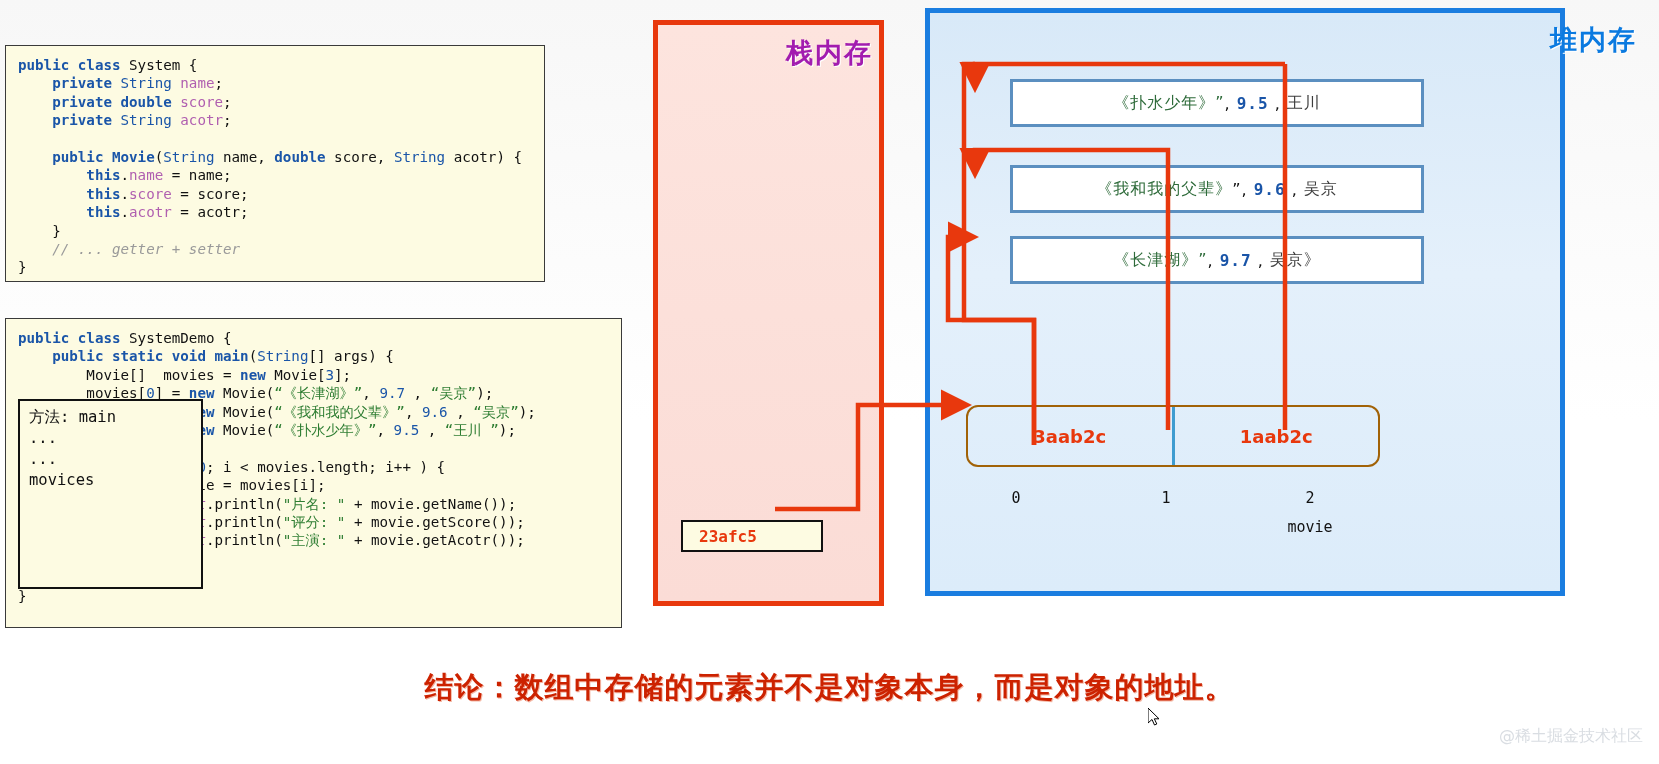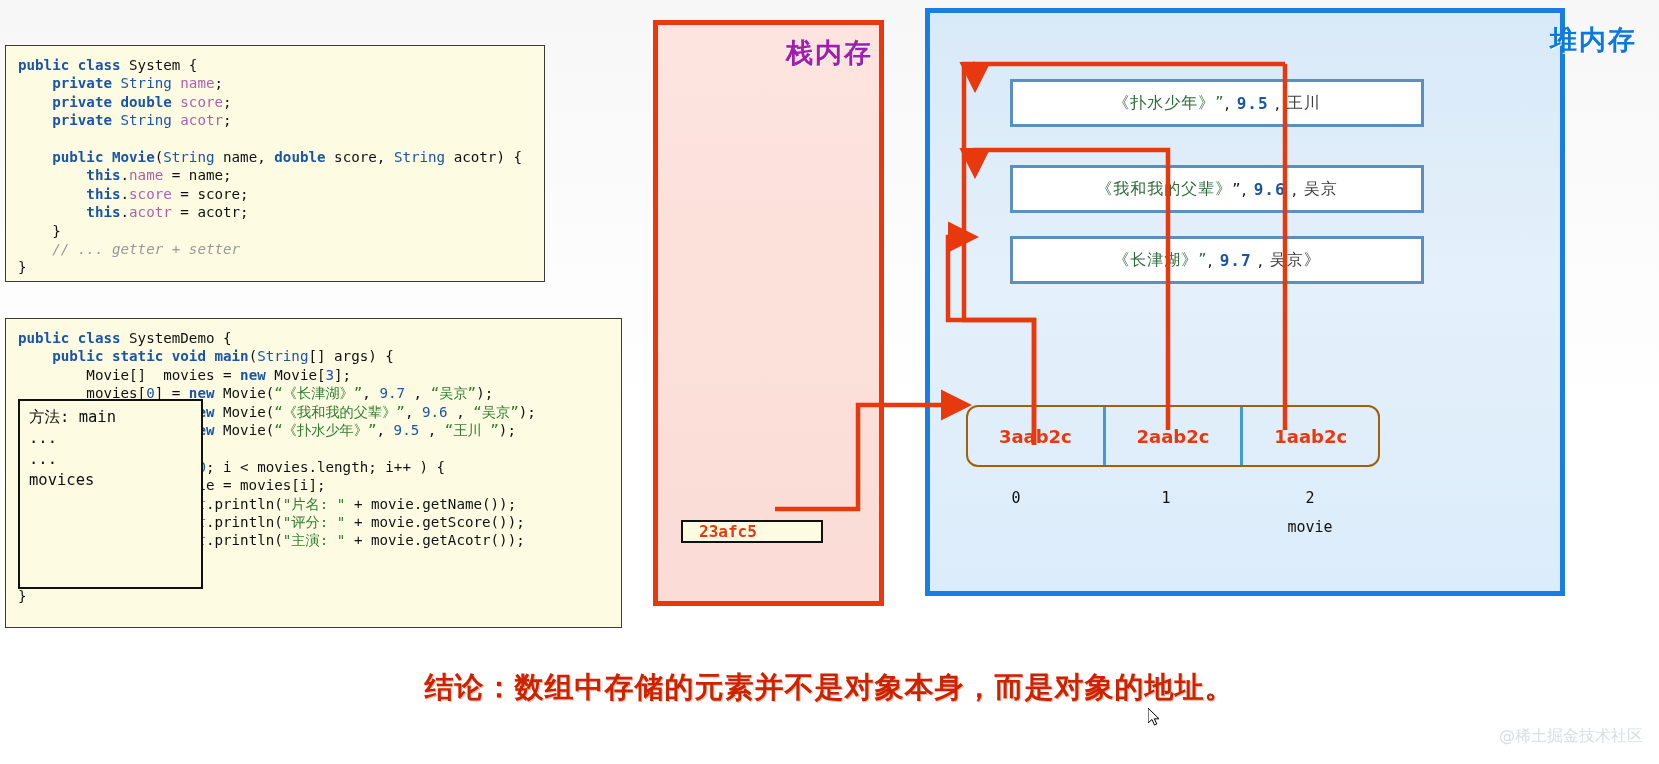--- a/index.html
+++ b/index.html
@@ -69,21 +69,21 @@
     box-sizing: border-box;
     padding: 6px 0 0 9px;
     font-family: "DejaVu Sans Mono", "Liberation Mono", monospace;
     font-size: 15.5px;
     line-height: 21px;
     color: #111111;
   }
   #stack-frame .row { white-space: pre; }
   #addr-cell {
     position: absolute;
-    left: 681px; top: 520px; width: 142px; height: 23px;
+    left: 681px; top: 520px; width: 142px; height: 32px;
     background: #fdfbe2;
     border: 2px solid #111111;
     box-sizing: border-box;
     display: flex; align-items: center; justify-content: flex-start;
     padding-left: 16px;
     color: #e8380d; font-weight: 700;
     font-family: "DejaVu Sans Mono", "Liberation Mono", monospace;
     font-size: 16px;
   }
 
@@ -253,21 +253,20 @@
 <div class="obj-box" id="obj-2">
   <span class="title">《长津湖》”</span>
   <span class="pl">,&nbsp;</span>
   <span class="score">9.7</span>
   <span class="pl">&nbsp;,&nbsp;</span>
   <span class="actor">吴京》</span>
 </div>
 
 <div id="array">
   <div class="cell">3aab2c</div>
-  <div class="cell">2aab2c</div>
   <div class="cell">1aab2c</div>
 </div>
 <div class="idx" id="idx-0">0</div>
 <div class="idx" id="idx-1">1</div>
 <div class="idx" id="idx-2">2</div>
 <div id="array-name">movie</div>
 
 <svg id="wires" viewBox="0 0 1659 764">
   <defs>
     <marker id="ah" markerWidth="7" markerHeight="7" refX="3.2" refY="3.5" orient="auto">

